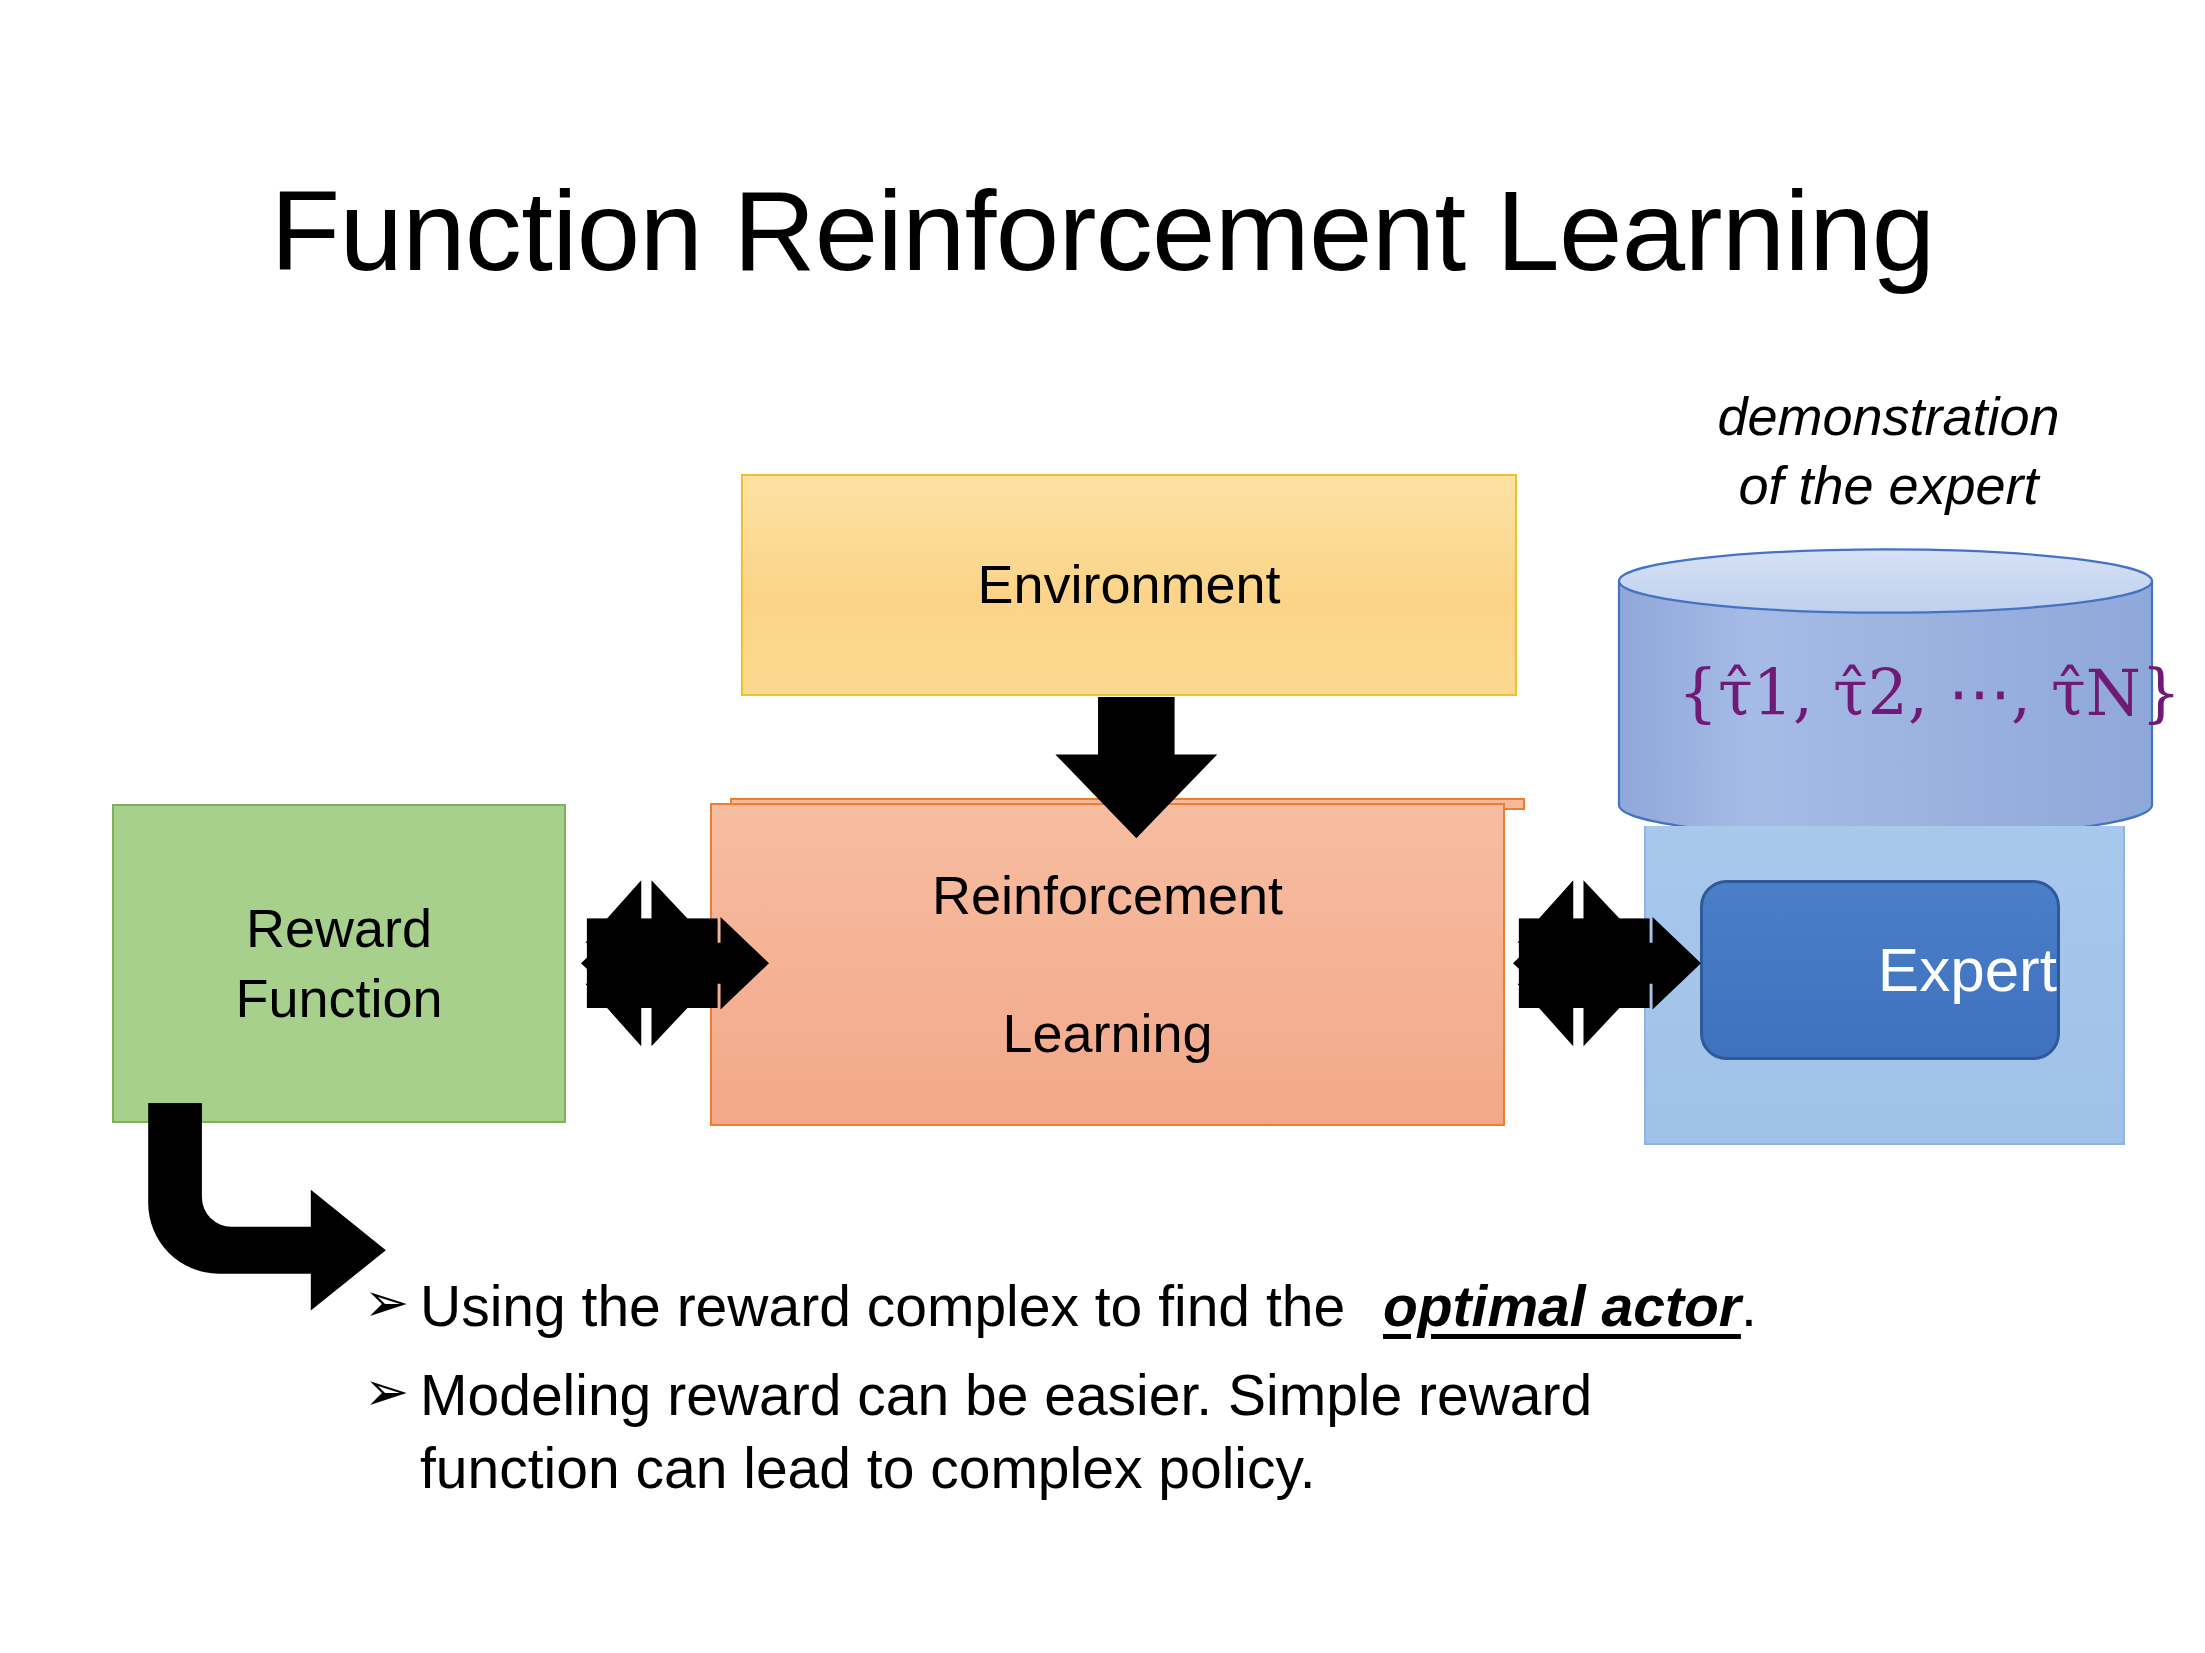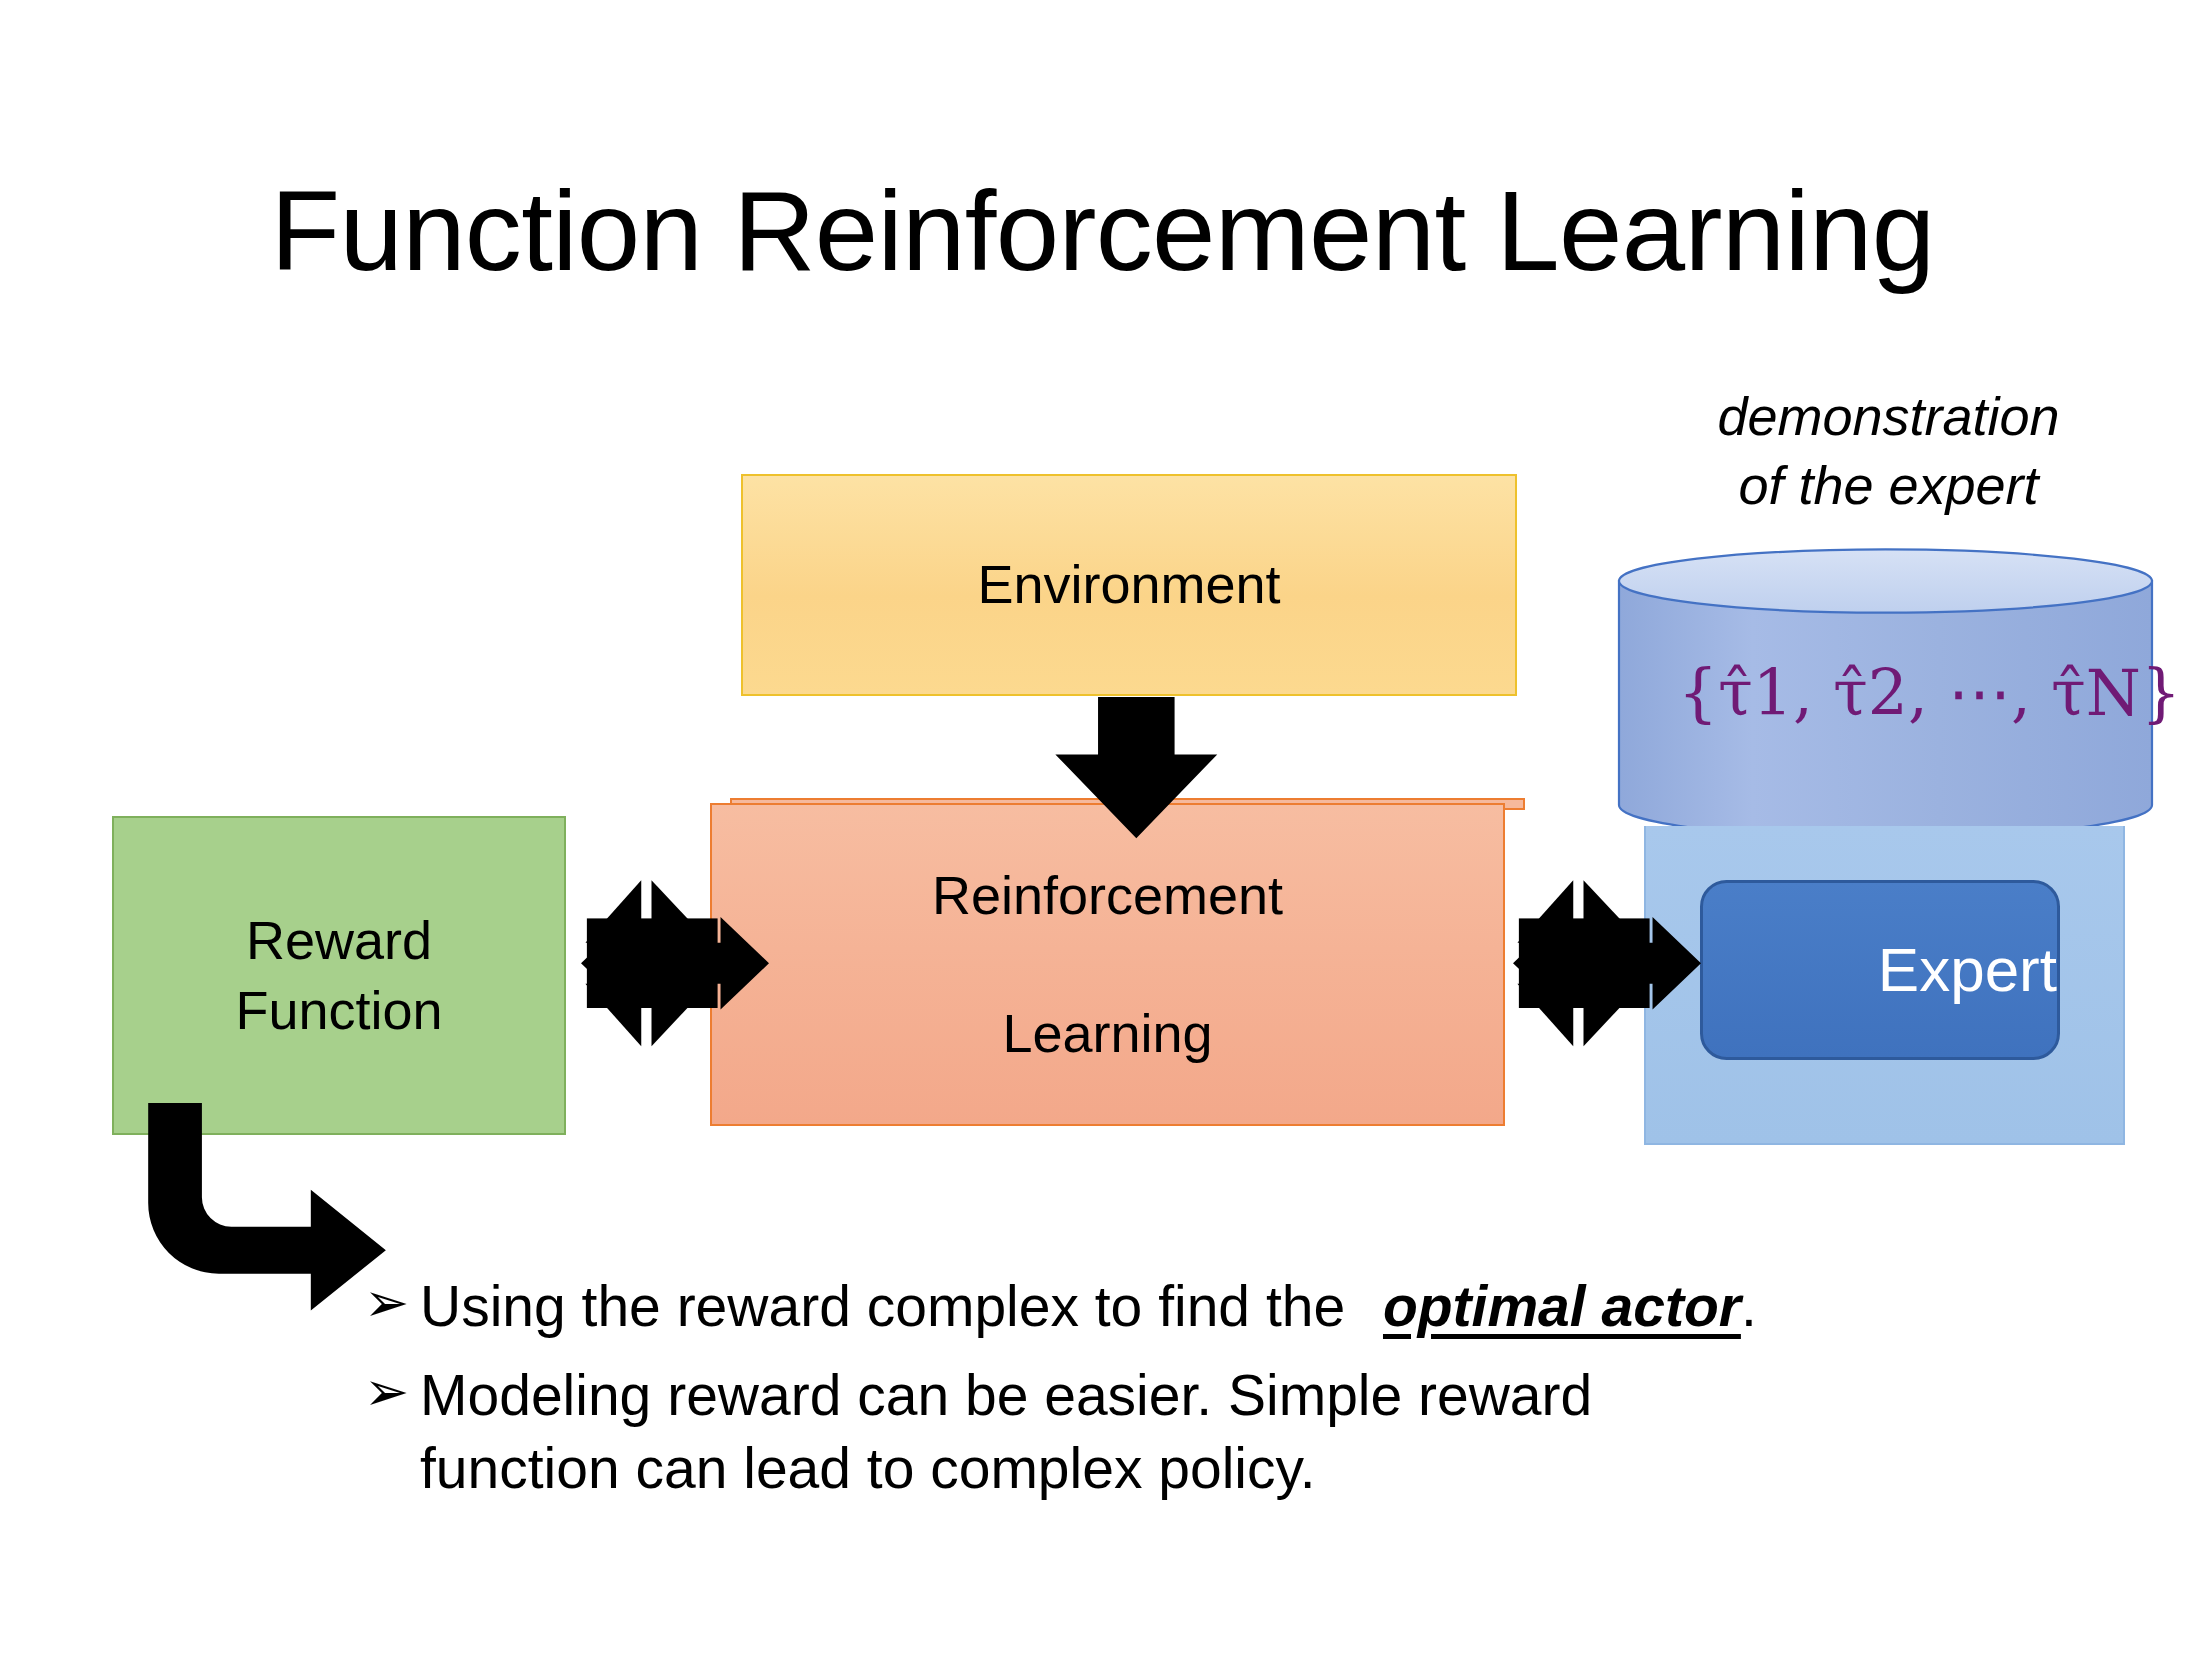--- a/index.html
+++ b/index.html
@@ -56,21 +56,20 @@
   }
 
   
   #reward-function-box {
     left: 112px;
     top: 804px;
     width: 454px;
     height: 319px;
     background: #A7D08C;
     border: 2.9px solid #7FB05C;
-    margin-top: 12px;
   }
 
   
   #rl-box {
     left: 710px;
     top: 803px;
     width: 795px;
     height: 323px;
     background: linear-gradient(180deg, #F7BDA1 0%, #F5B396 45%, #F3A88A 100%);
     border: 2.9px solid #ED7D31;

